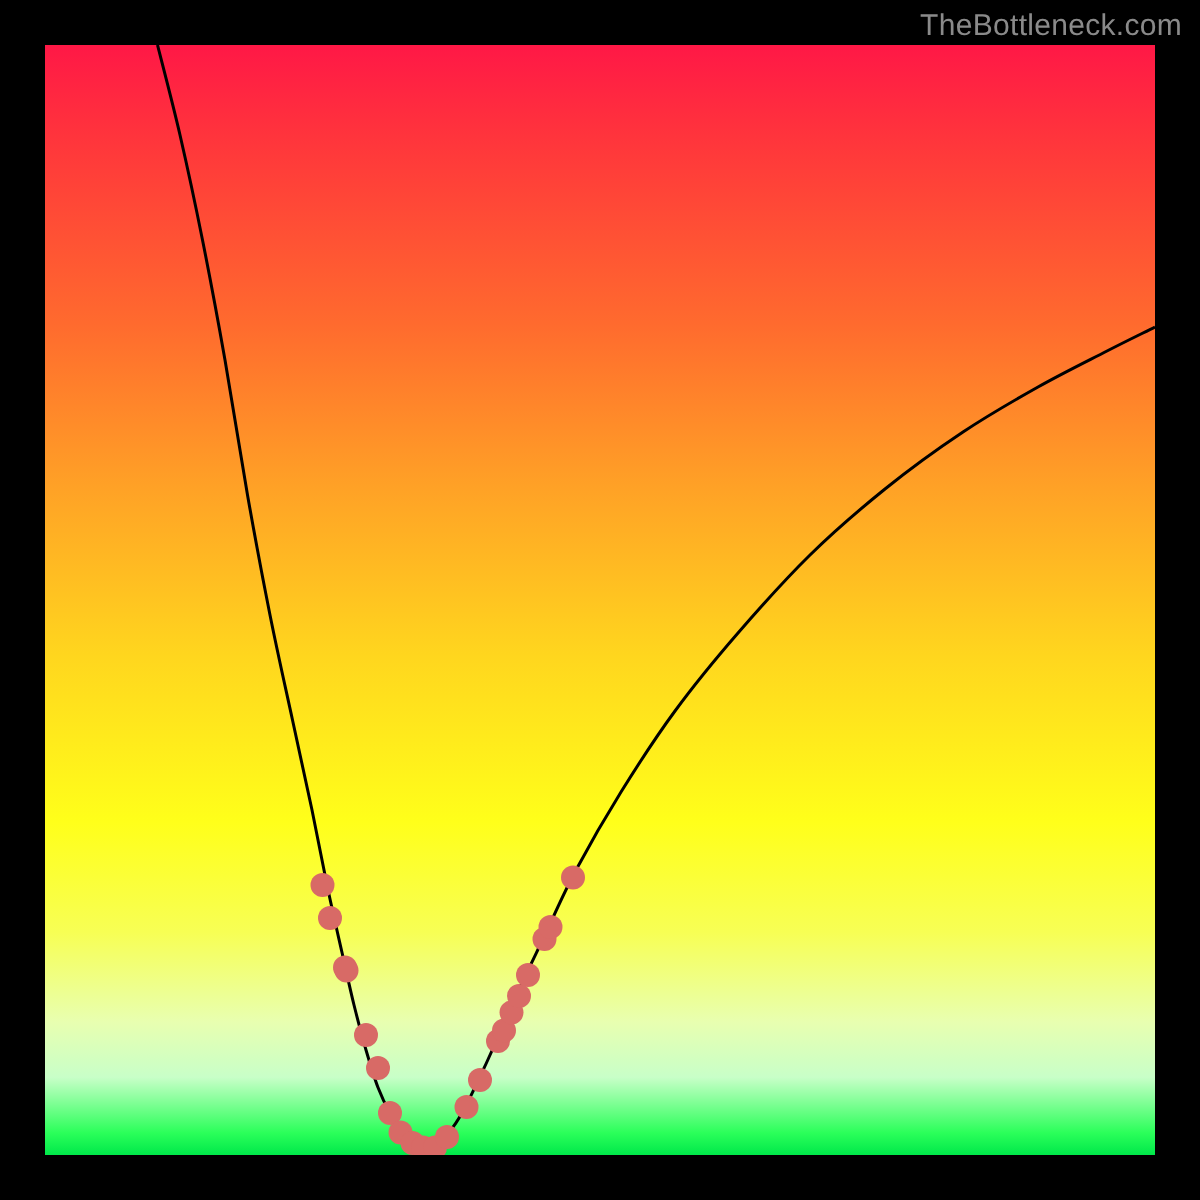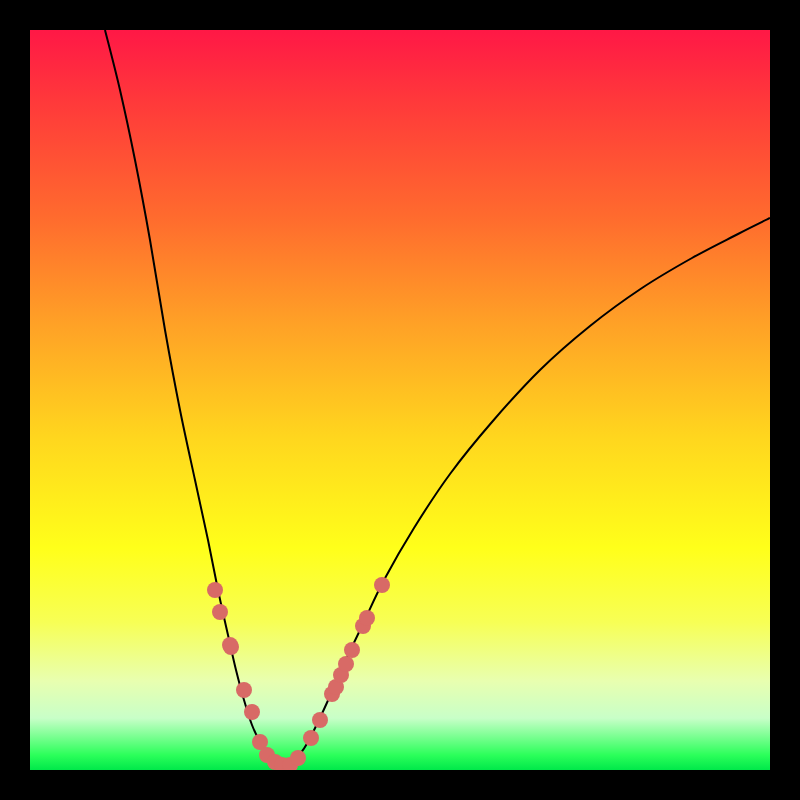--- a/index.html
+++ b/index.html
@@ -59,20 +59,21 @@
     left: 0;
     top: 0;
     width: 740px;
     height: 740px;
   }
 </style>
 </head>
 <body>
 
 <div class="container">
+  <div class="watermark">TheBottleneck.com</div>
 
   <div class="plot-area">
     <div class="gradient"></div>
     <svg class="curve" viewBox="0 0 740 740" preserveAspectRatio="none">
       <path id="left-path" fill="none" stroke="#000000" stroke-width="2" d="M 75 0 C 77.5 10.0, 85.0 38.3, 90 60 C 95.0 81.7, 100.0 105.0, 105 130 C 110.0 155.0, 115.0 181.7, 120 210 C 125.0 238.3, 130.0 271.7, 135 300 C 140.0 328.3, 145.0 355.0, 150 380 C 155.0 405.0, 160.3 428.3, 165 450 C 169.7 471.7, 174.2 491.7, 178 510 C 181.8 528.3, 184.7 544.2, 188 560 C 191.3 575.8, 195.0 591.7, 198 605 C 201.0 618.3, 203.3 629.2, 206 640 C 208.7 650.8, 211.3 660.8, 214 670 C 216.7 679.2, 219.3 688.0, 222 695 C 224.7 702.0, 227.3 707.2, 230 712 C 232.7 716.8, 235.3 720.7, 238 724 C 240.7 727.3, 243.3 730.0, 246 732 C 248.7 734.0, 252.7 735.3, 254 736"></path>
       <path id="right-path" fill="none" stroke="#000000" stroke-width="2" d="M 254 736 C 255.3 735.3, 259.3 734.0, 262 732 C 264.7 730.0, 267.3 727.3, 270 724 C 272.7 720.7, 275.0 717.3, 278 712 C 281.0 706.7, 284.3 699.7, 288 692 C 291.7 684.3, 295.7 675.7, 300 666 C 304.3 656.3, 308.7 645.7, 314 634 C 319.3 622.3, 325.3 610.0, 332 596 C 338.7 582.0, 345.3 566.3, 354 550 C 362.7 533.7, 373.0 515.7, 384 498 C 395.0 480.3, 407.0 461.7, 420 444 C 433.0 426.3, 447.0 409.3, 462 392 C 477.0 374.7, 493.7 356.0, 510 340 C 526.3 324.0, 543.0 309.7, 560 296 C 577.0 282.3, 595.0 269.3, 612 258 C 629.0 246.7, 646.0 237.0, 662 228 C 678.0 219.0, 695.0 210.7, 708 204 C 721.0 197.3, 734.7 190.7, 740 188"></path>
       <g id="dots-group">
           <circle cx="185" cy="560" r="8" fill="#d86a66"></circle>
           <circle cx="190" cy="582" r="8" fill="#d86a66"></circle>
           <circle cx="200" cy="615" r="8" fill="#d86a66"></circle>

